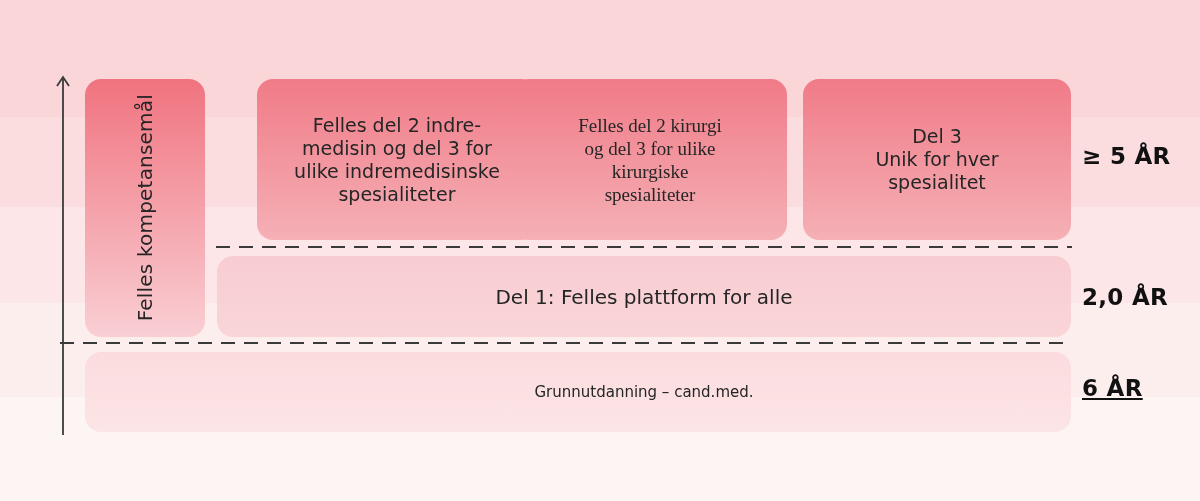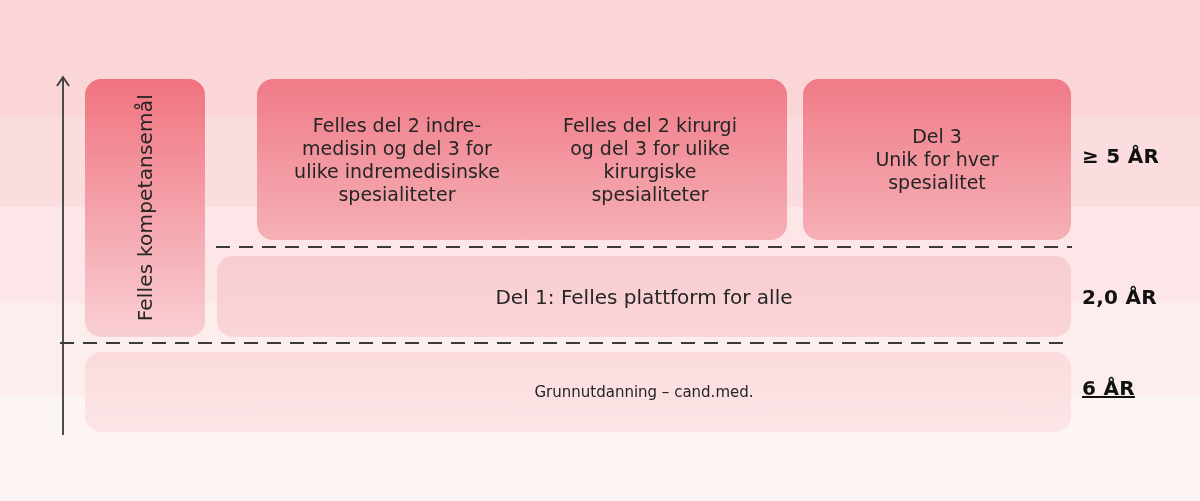--- a/index.html
+++ b/index.html
@@ -27,21 +27,21 @@
   }
   .topbox {
     top: 79px;
     height: 161px;
     background: linear-gradient(180deg, var(--box-grad-top), var(--box-grad-bottom));
     font-size: 19px;
     line-height: 23px;
     white-space: pre-line;
   }
   .topbox.b1 { left: 217px; width: 280px; margin-left: 40px; }
-  .topbox.b2 { left: 513px; width: 274px; }
+  .topbox.b2 { left: 513px; width: 274px; font-family: Liberation Serif, serif; }
   .topbox.b3 { left: 803px; width: 268px; }
   .sidebar-box {
     left: 85px; top: 79px; width: 120px; height: 258px;
     background: linear-gradient(180deg, var(--sidebar-grad-top), var(--sidebar-grad-bottom));
   }
   .vtext {
     writing-mode: vertical-rl;
     transform: rotate(180deg);
     font-size: 20px;
     letter-spacing: 0.2px;
@@ -64,21 +64,21 @@
     height: 2px;
     background: repeating-linear-gradient(to right, var(--dash) 0 14px, transparent 14px 23px);
   }
   .dash.upper { left: 216px; top: 246px; width: 856px; }
   .dash.lower { left: 60px;  top: 342px; width: 1010px; }
   .duration-label {
     position: absolute;
     left: 1082px;
     height: 22px;
     line-height: 22px;
-    font-size: 20px;
+    font-size: 23px;
     font-weight: bold;
     letter-spacing: 0.3px;
     color: var(--label);
     white-space: nowrap;
   }
   .duration-label.l1 { top: 145px; }
   .duration-label.l2 { top: 286px; }
   .duration-label.l3 { top: 377px; text-decoration: underline; }
   .arrow-svg { position: absolute; left: 51px; top: 69px; }
 </style>

